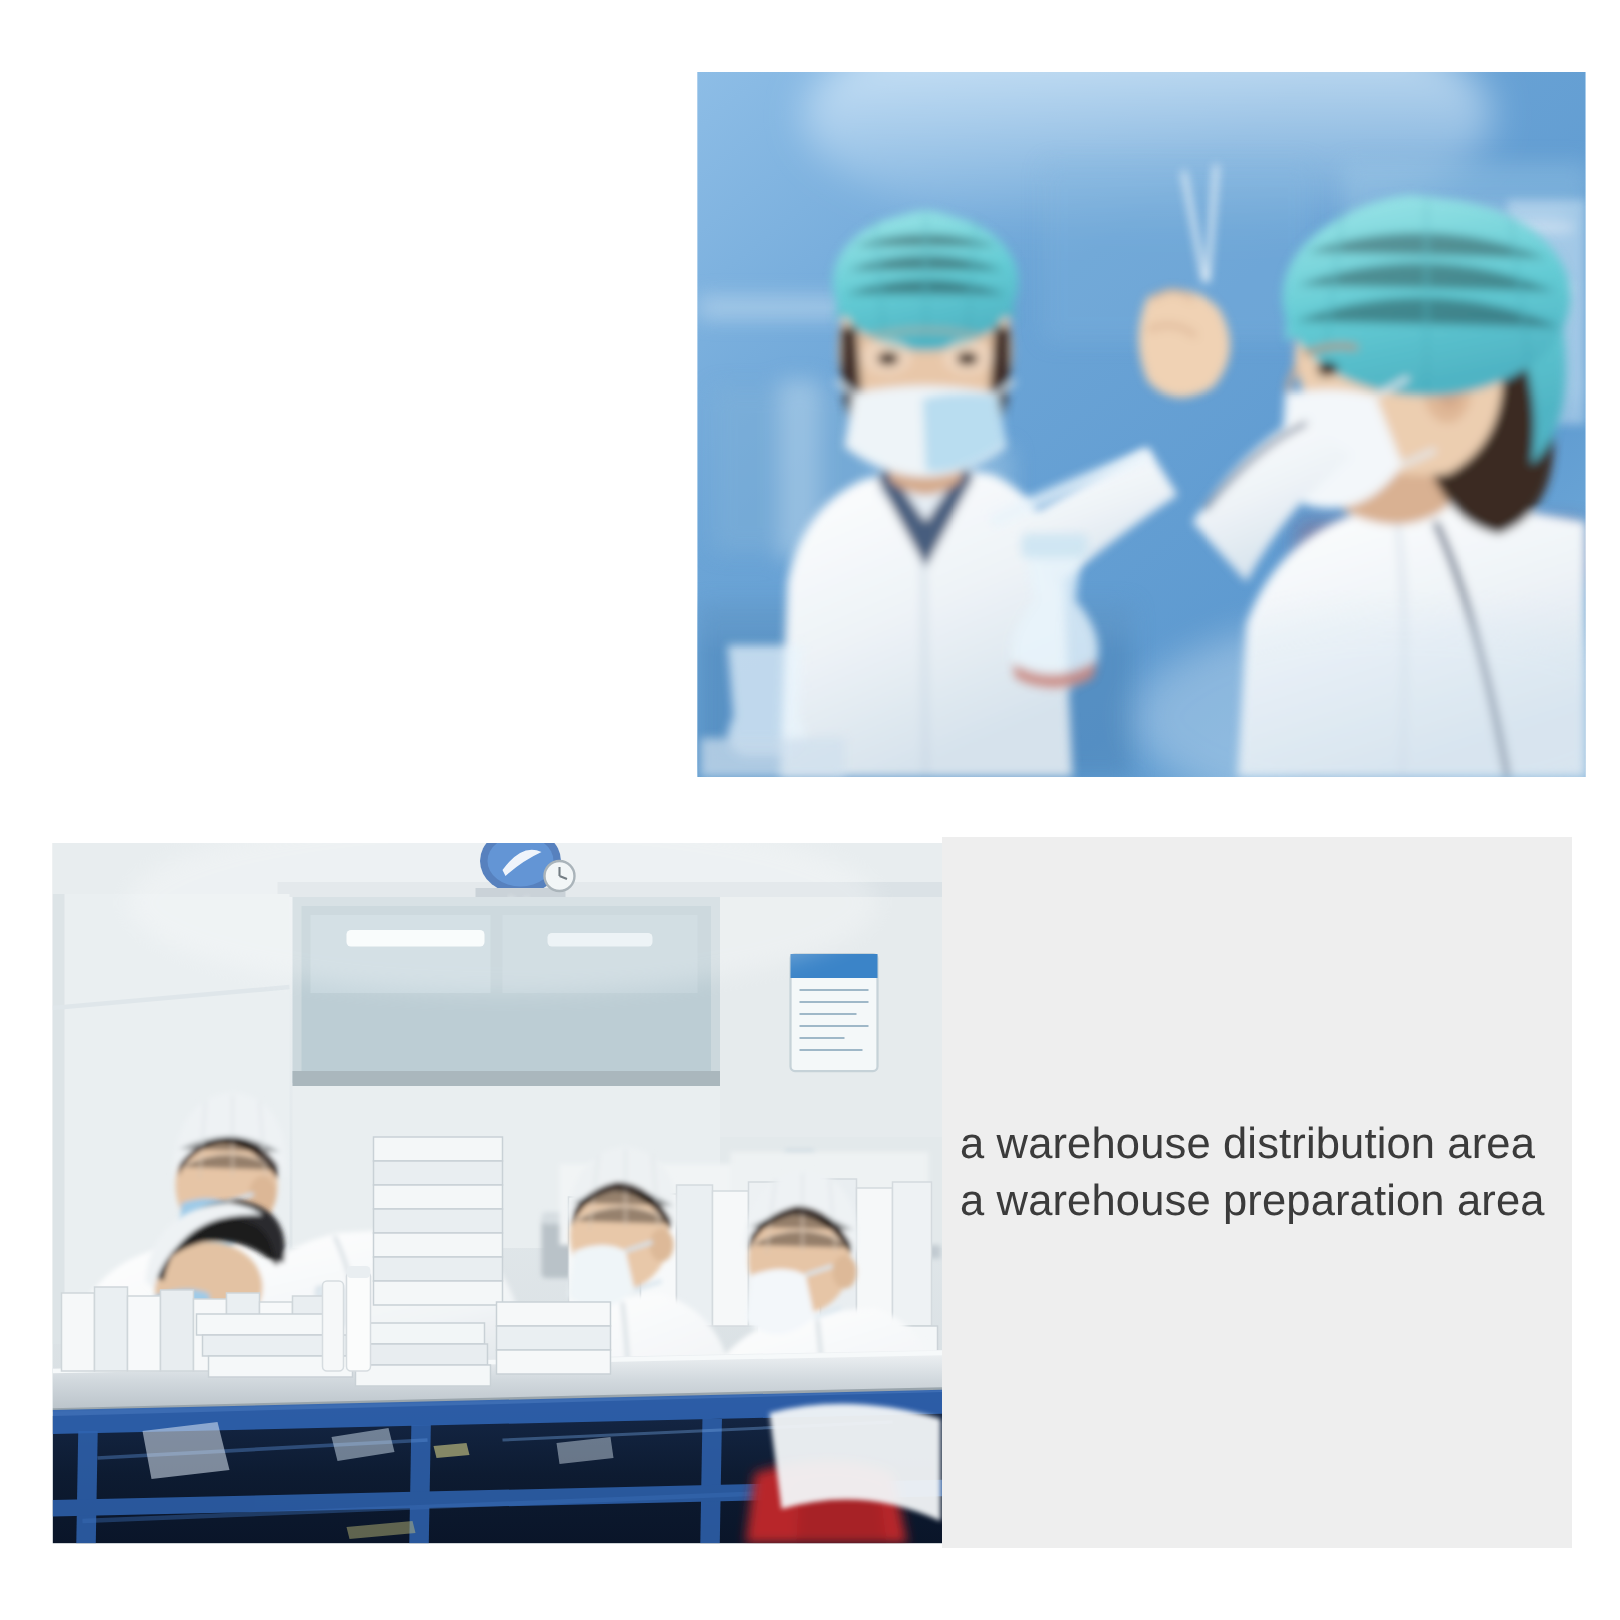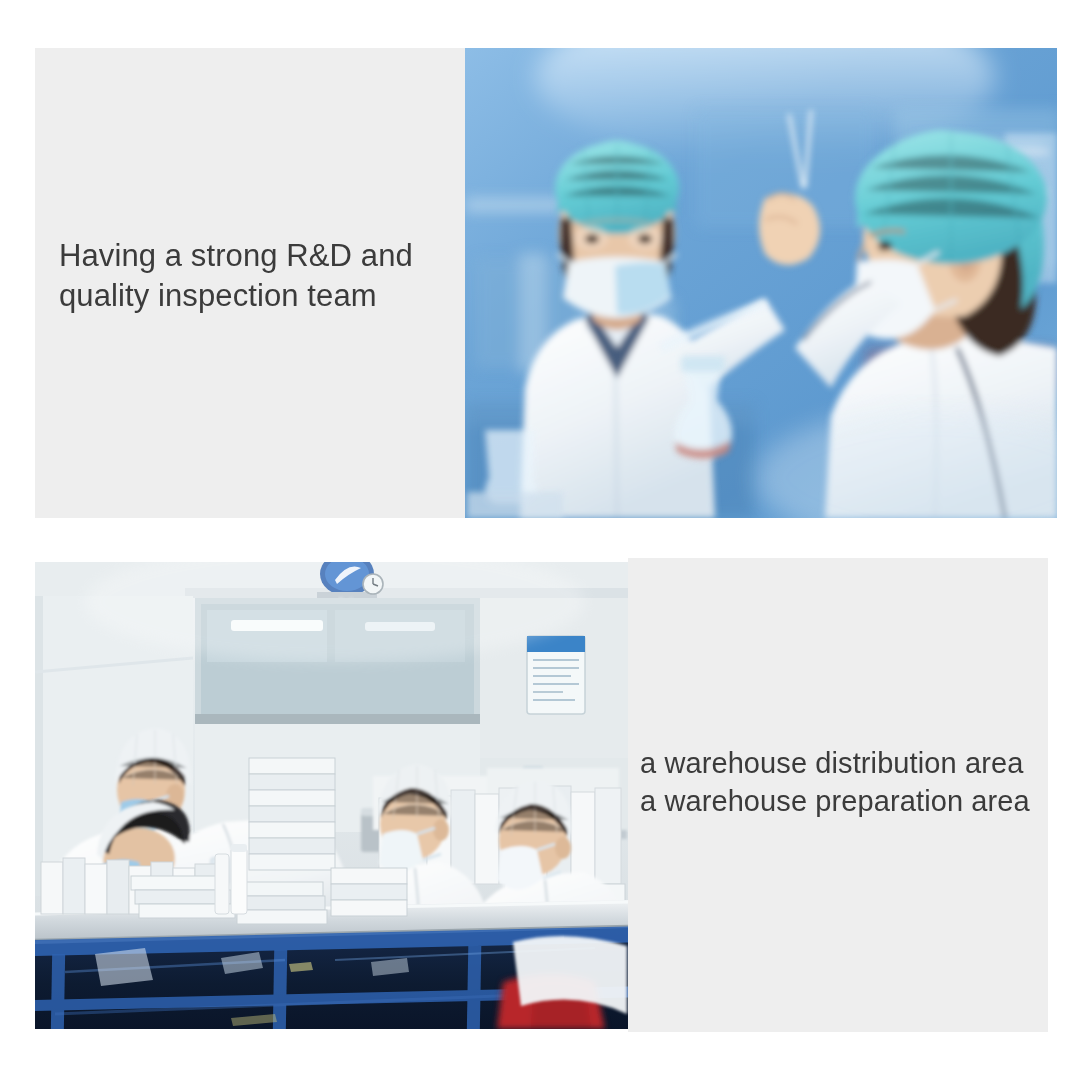--- a/index.html
+++ b/index.html
@@ -98,24 +98,20 @@
 
   .photo-svg { display: block; width: 100%; height: 100%; }
 </style>
 </head>
 <body>
 
 <div class="page">
 
   <div class="section-top">
 
-    <div class="top-caption-panel">
-      <div class="top-caption-text">Having a strong R&amp;D and
-quality inspection team</div>
-    </div>
 
     <div class="top-photo">
       <svg class="photo-svg" viewBox="0 0 592 470" preserveAspectRatio="none">
         <defs>
           <linearGradient id="labBg" x1="0" y1="0" x2="1" y2="1">
             <stop offset="0%" stop-color="#8dbde6"></stop>
             <stop offset="35%" stop-color="#6ba4d6"></stop>
             <stop offset="70%" stop-color="#5e9ad0"></stop>
             <stop offset="100%" stop-color="#79b2dd"></stop>
           </linearGradient>

